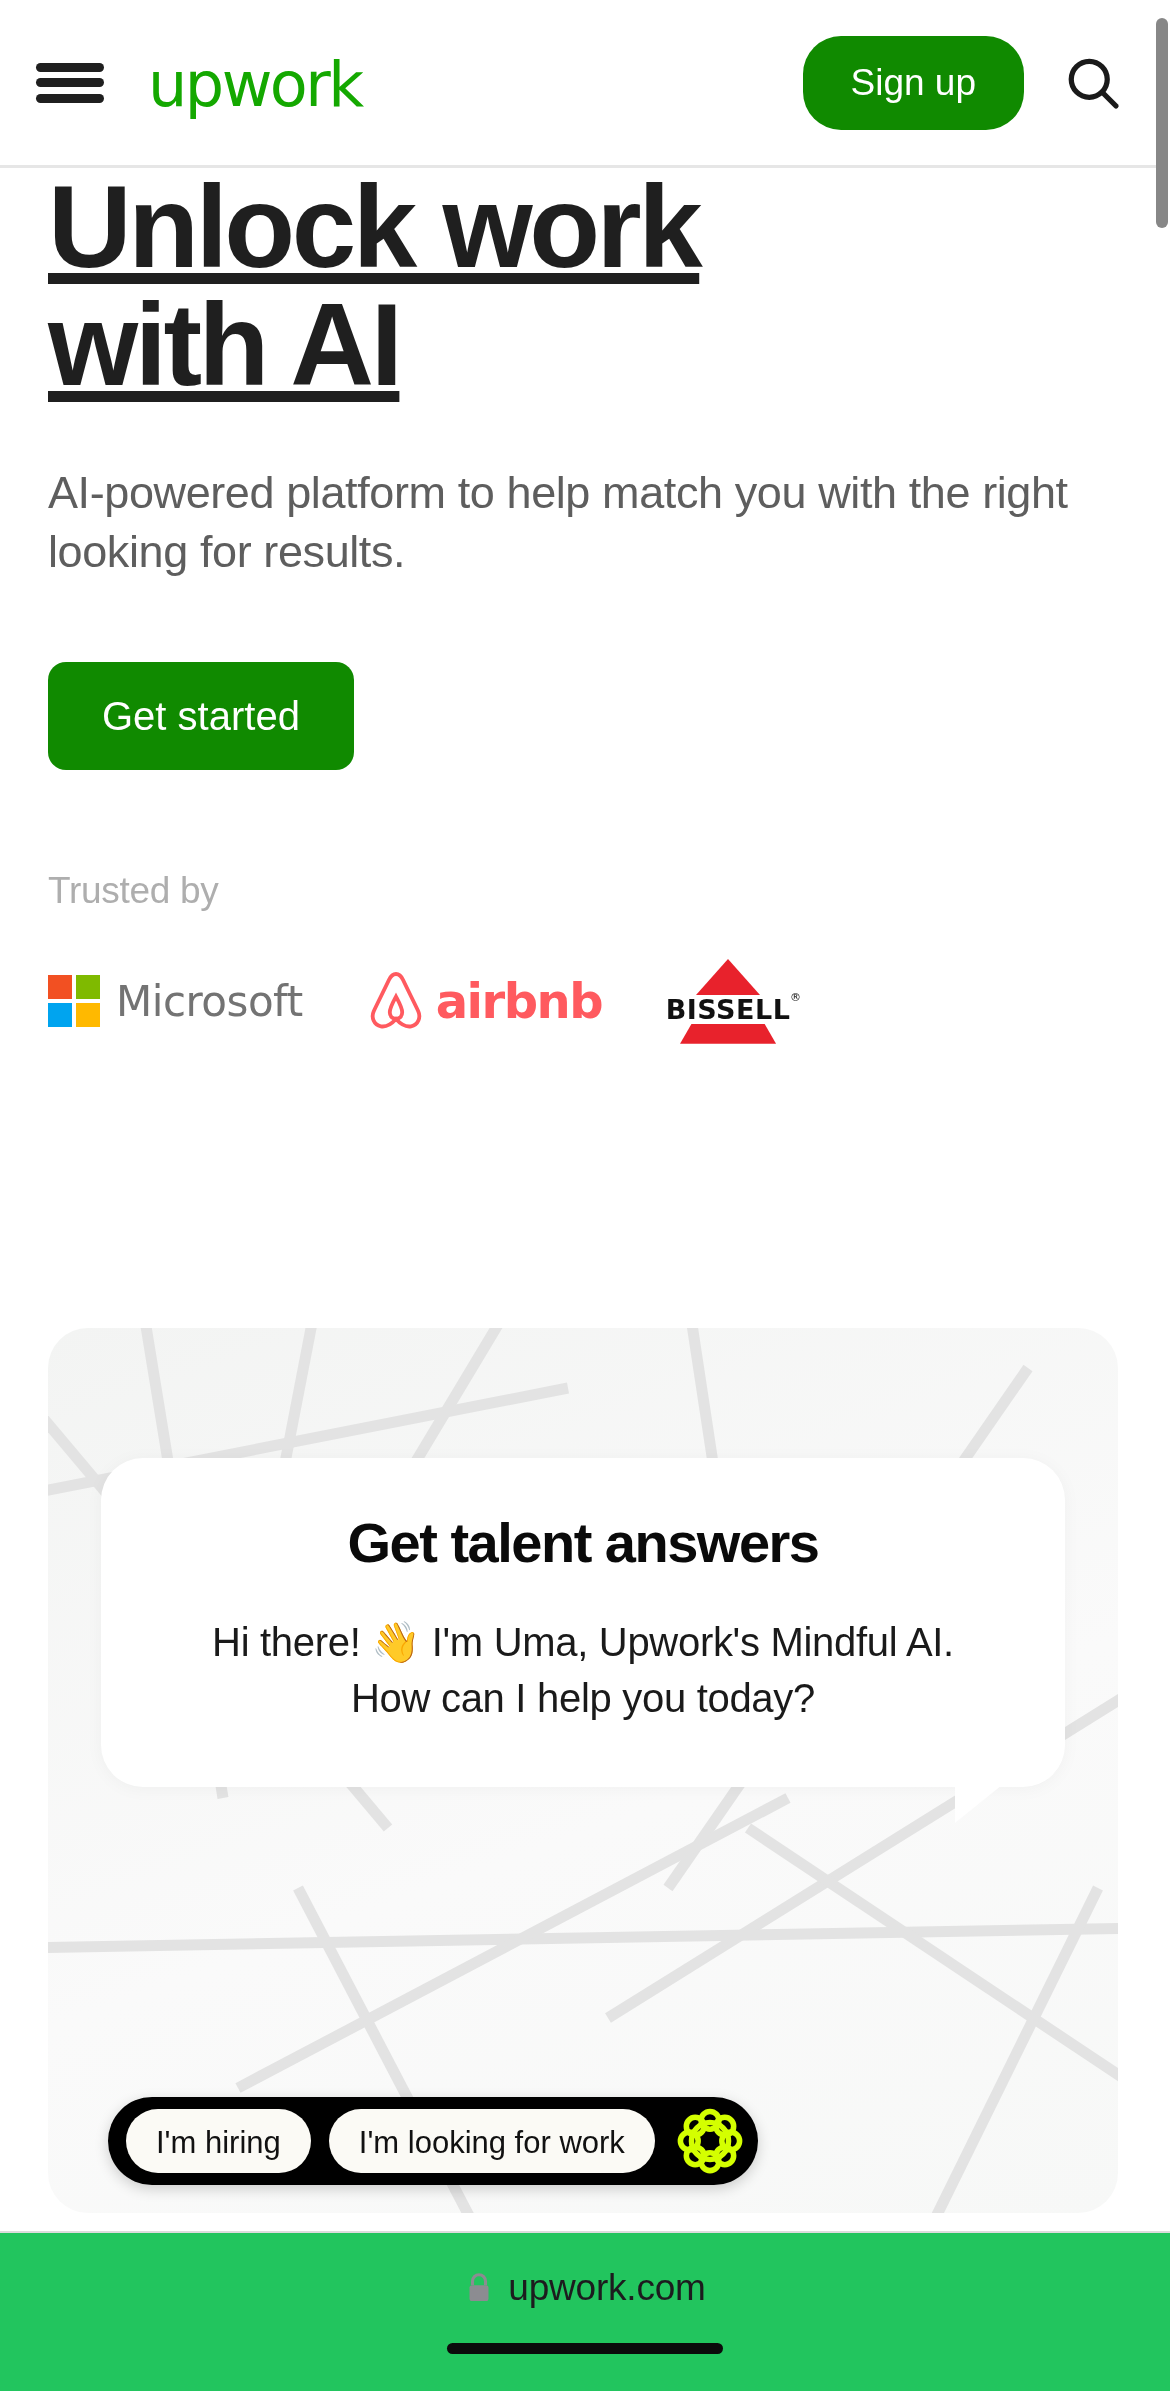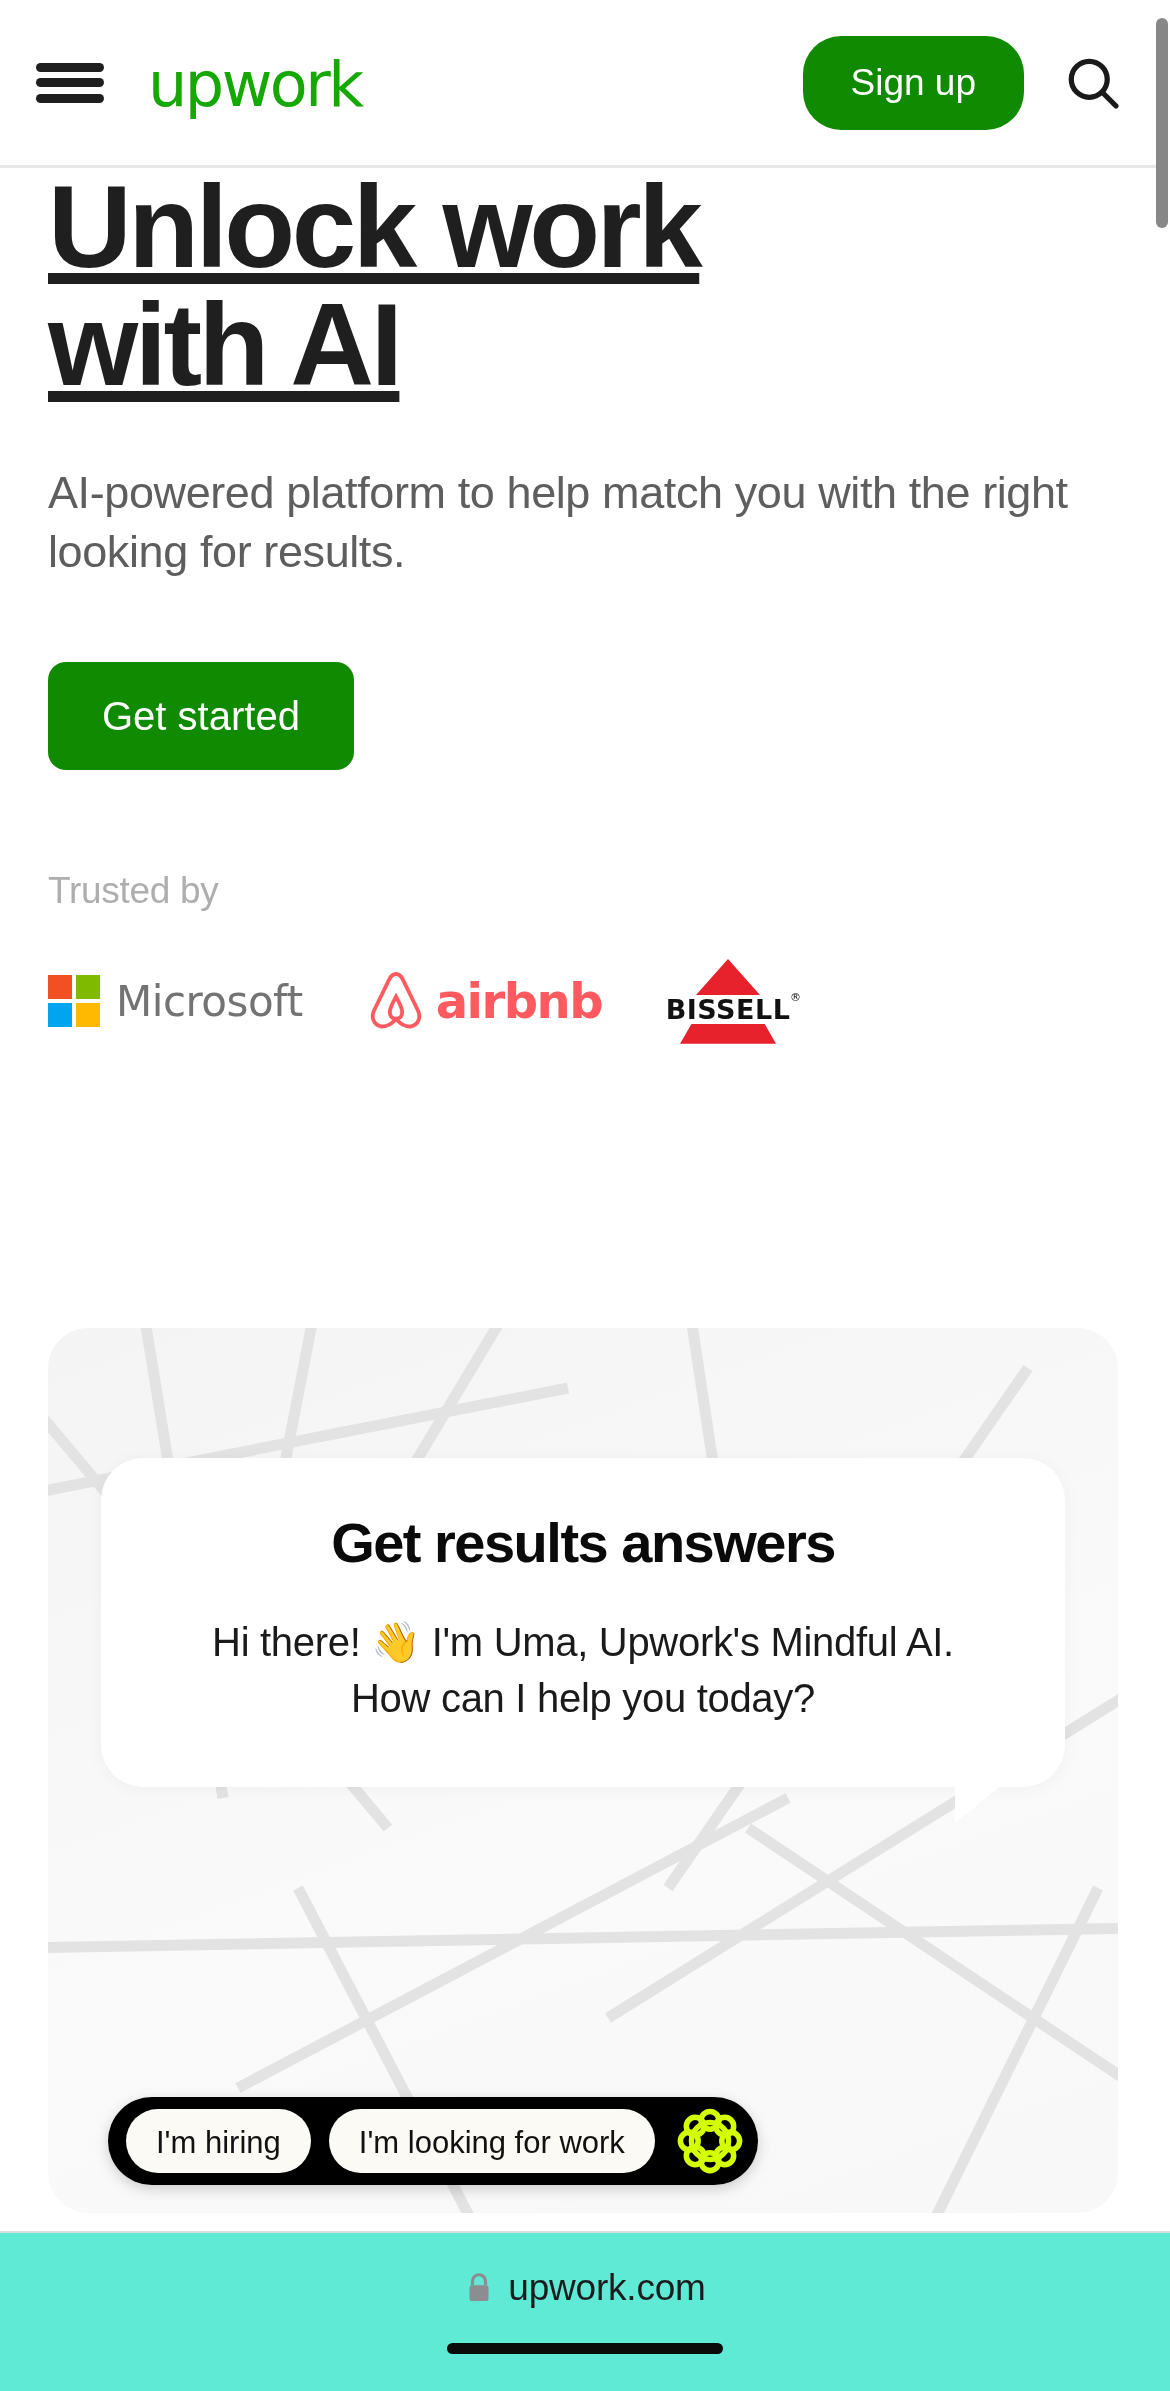--- a/index.html
+++ b/index.html
@@ -313,21 +313,21 @@
     display: flex; align-items: center; justify-content: center;
     cursor: pointer;
   }
 
   
   .browser-bar {
     position: absolute;
     left: 0; bottom: 0;
     width: 1170px;
     height: 160px;
-    background: #5eead4;
+    background: #22c55e;
     border-top: 2px solid #dcdcdc;
     display: flex;
     flex-direction: column;
     align-items: center;
   }
   .url-row {
     margin-top: 34px;
     display: flex;
     align-items: center;
     gap: 14px;
@@ -432,21 +432,21 @@
         <line x1="1090" y1="360" x2="560" y2="690"></line>
         <line x1="-30" y1="620" x2="1100" y2="600"></line>
         <line x1="700" y1="500" x2="1090" y2="760"></line>
         <line x1="190" y1="760" x2="740" y2="470"></line>
         <line x1="430" y1="905" x2="250" y2="560"></line>
         <line x1="880" y1="905" x2="1050" y2="560"></line>
       </g>
     </svg>
 
     <div class="chat-bubble">
-      <div class="chat-title">Get results answers</div>
+      <div class="chat-title">Get talent answers</div>
       <div class="chat-msg">
         <span>Hi there! 👋 I'm Uma, Upwork's Mindful</span>
         <span>AI.</span>
         <br>
         <span>How can I help you today?</span>
       </div>
     </div>
 
     <div class="chat-actions">
       <button class="chip">I'm hiring</button>

